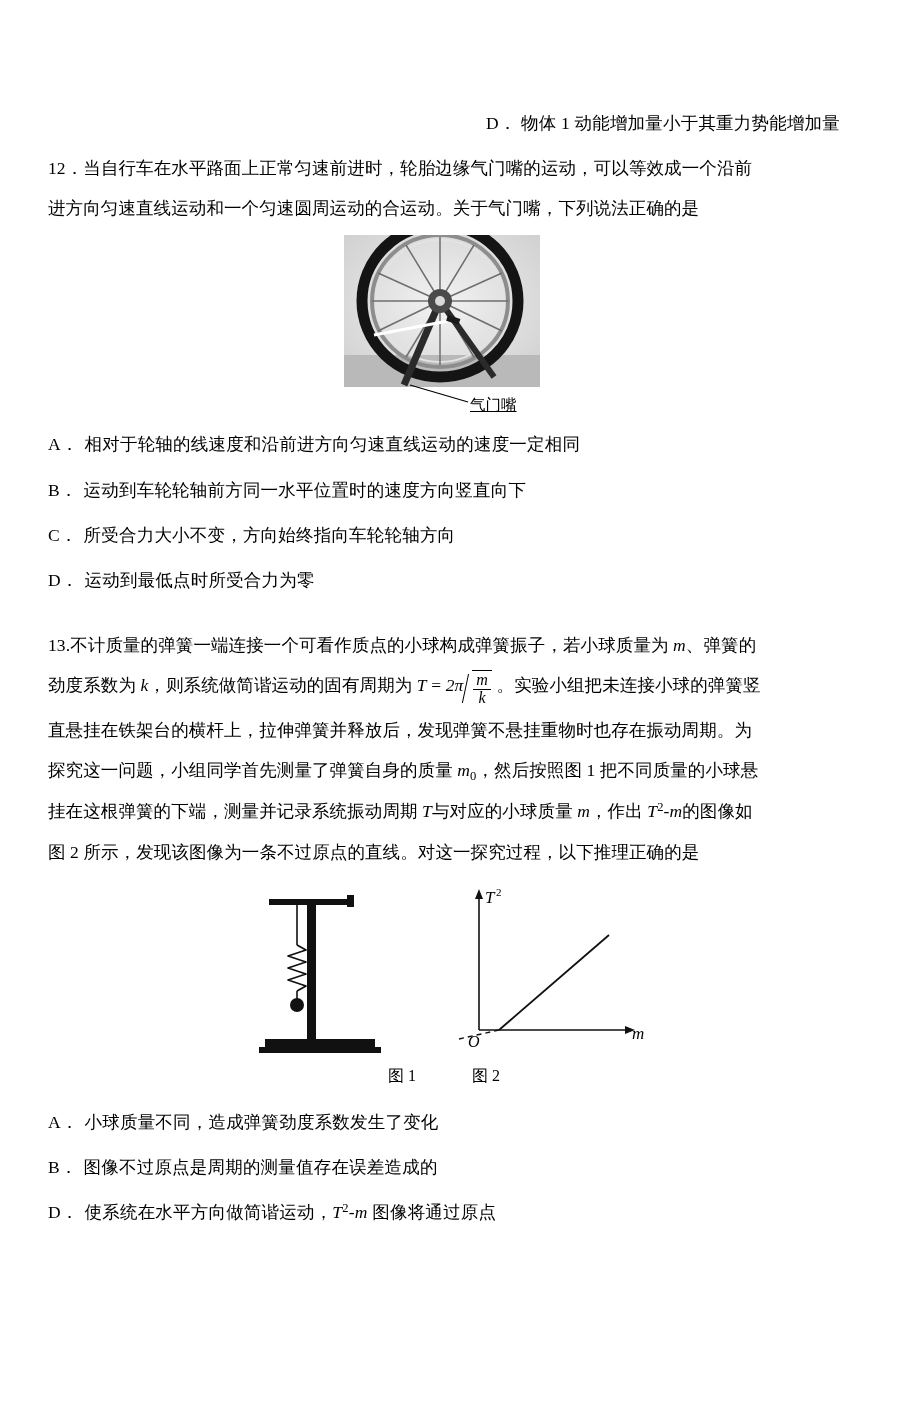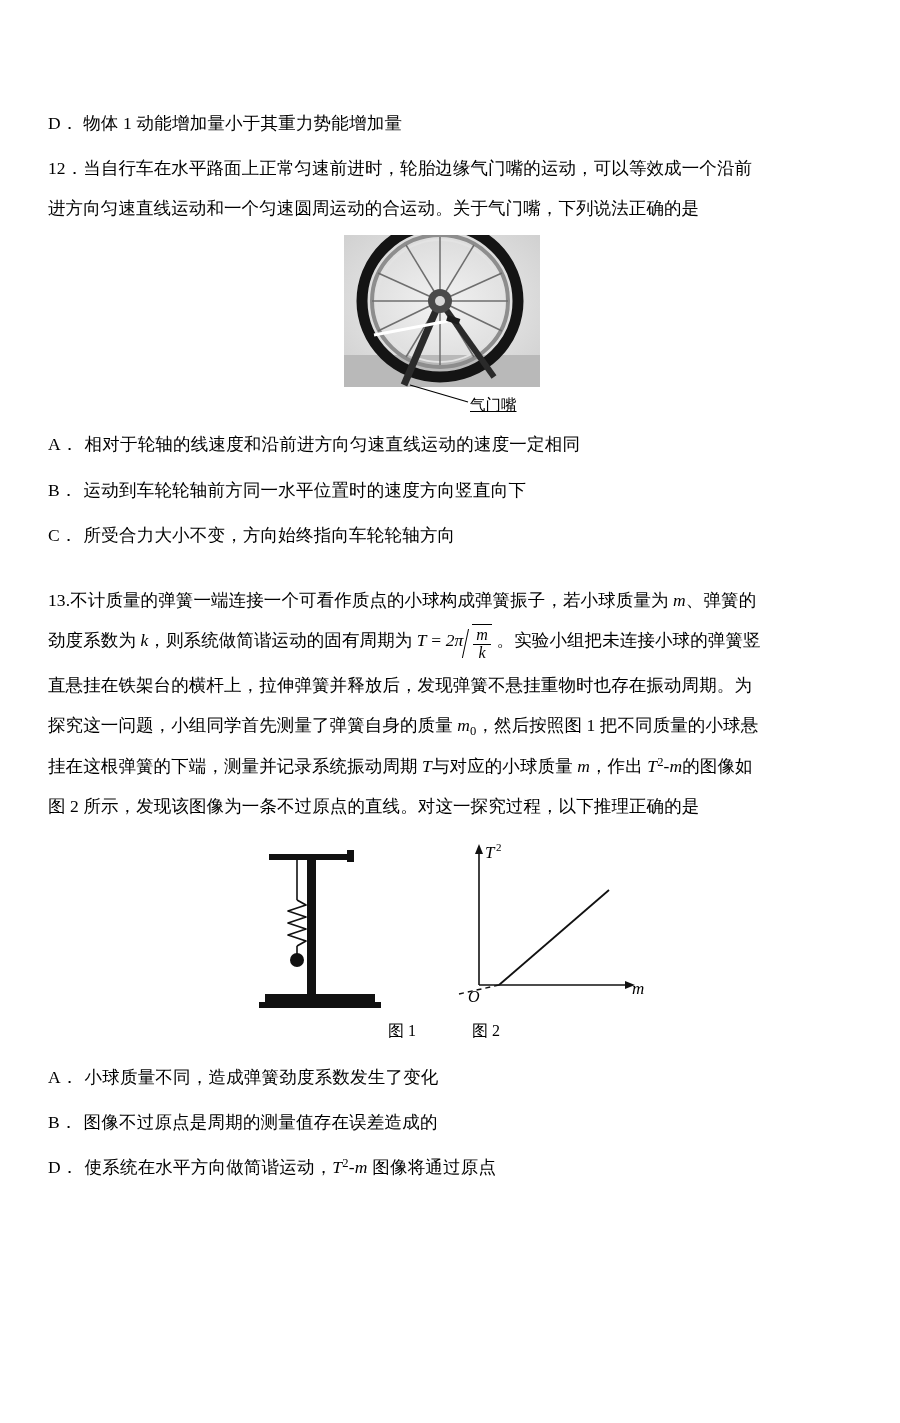--- a/index.html
+++ b/index.html
@@ -20,20 +20,21 @@
     width: 900px;
     height: 1423px;
     box-sizing: border-box;
     padding: 110px 60px 40px 48px;
   }
   .line {
     font-size: 17.5px;
     line-height: 1.55;
     margin: 0 0 14px 0;
     letter-spacing: 0.2px;
+    text-align: right;
   }
   .para {
     font-size: 17.5px;
     line-height: 1.95;
     margin: 0 0 6px 0;
     text-align: justify;
     letter-spacing: 0.1px;
   }
   .opt {
     font-size: 17.5px;
@@ -195,20 +196,23 @@
 
     <p class="opt">
       <span class="lab">A．</span><span>相对于轮轴的线速度和沿前进方向匀速直线运动的速度一定相同</span>
     </p>
     <p class="opt">
       <span class="lab">B．</span><span>运动到车轮轮轴前方同一水平位置时的速度方向竖直向下</span>
     </p>
     <p class="opt">
       <span class="lab">C．</span><span>所受合力大小不变，方向始终指向车轮轮轴方向</span>
     </p>
+    <p class="opt">
+      <span class="lab">D．</span><span>运动到最低点时所受合力为零</span>
+    </p>
   </div>
 
   <div style="margin-top:34px">
     <p class="para">
       <span>13.</span><span>不计质量的弹簧一端连接一个可看作质点的小球构成弹簧振子，若小球质量为</span>
       <span class="it">m</span><span>、弹簧的</span>
     </p>
     <p class="para">
       <span>劲度系数为</span>
       <span class="it">k</span><span>，则系统做简谐运动的固有周期为</span>

